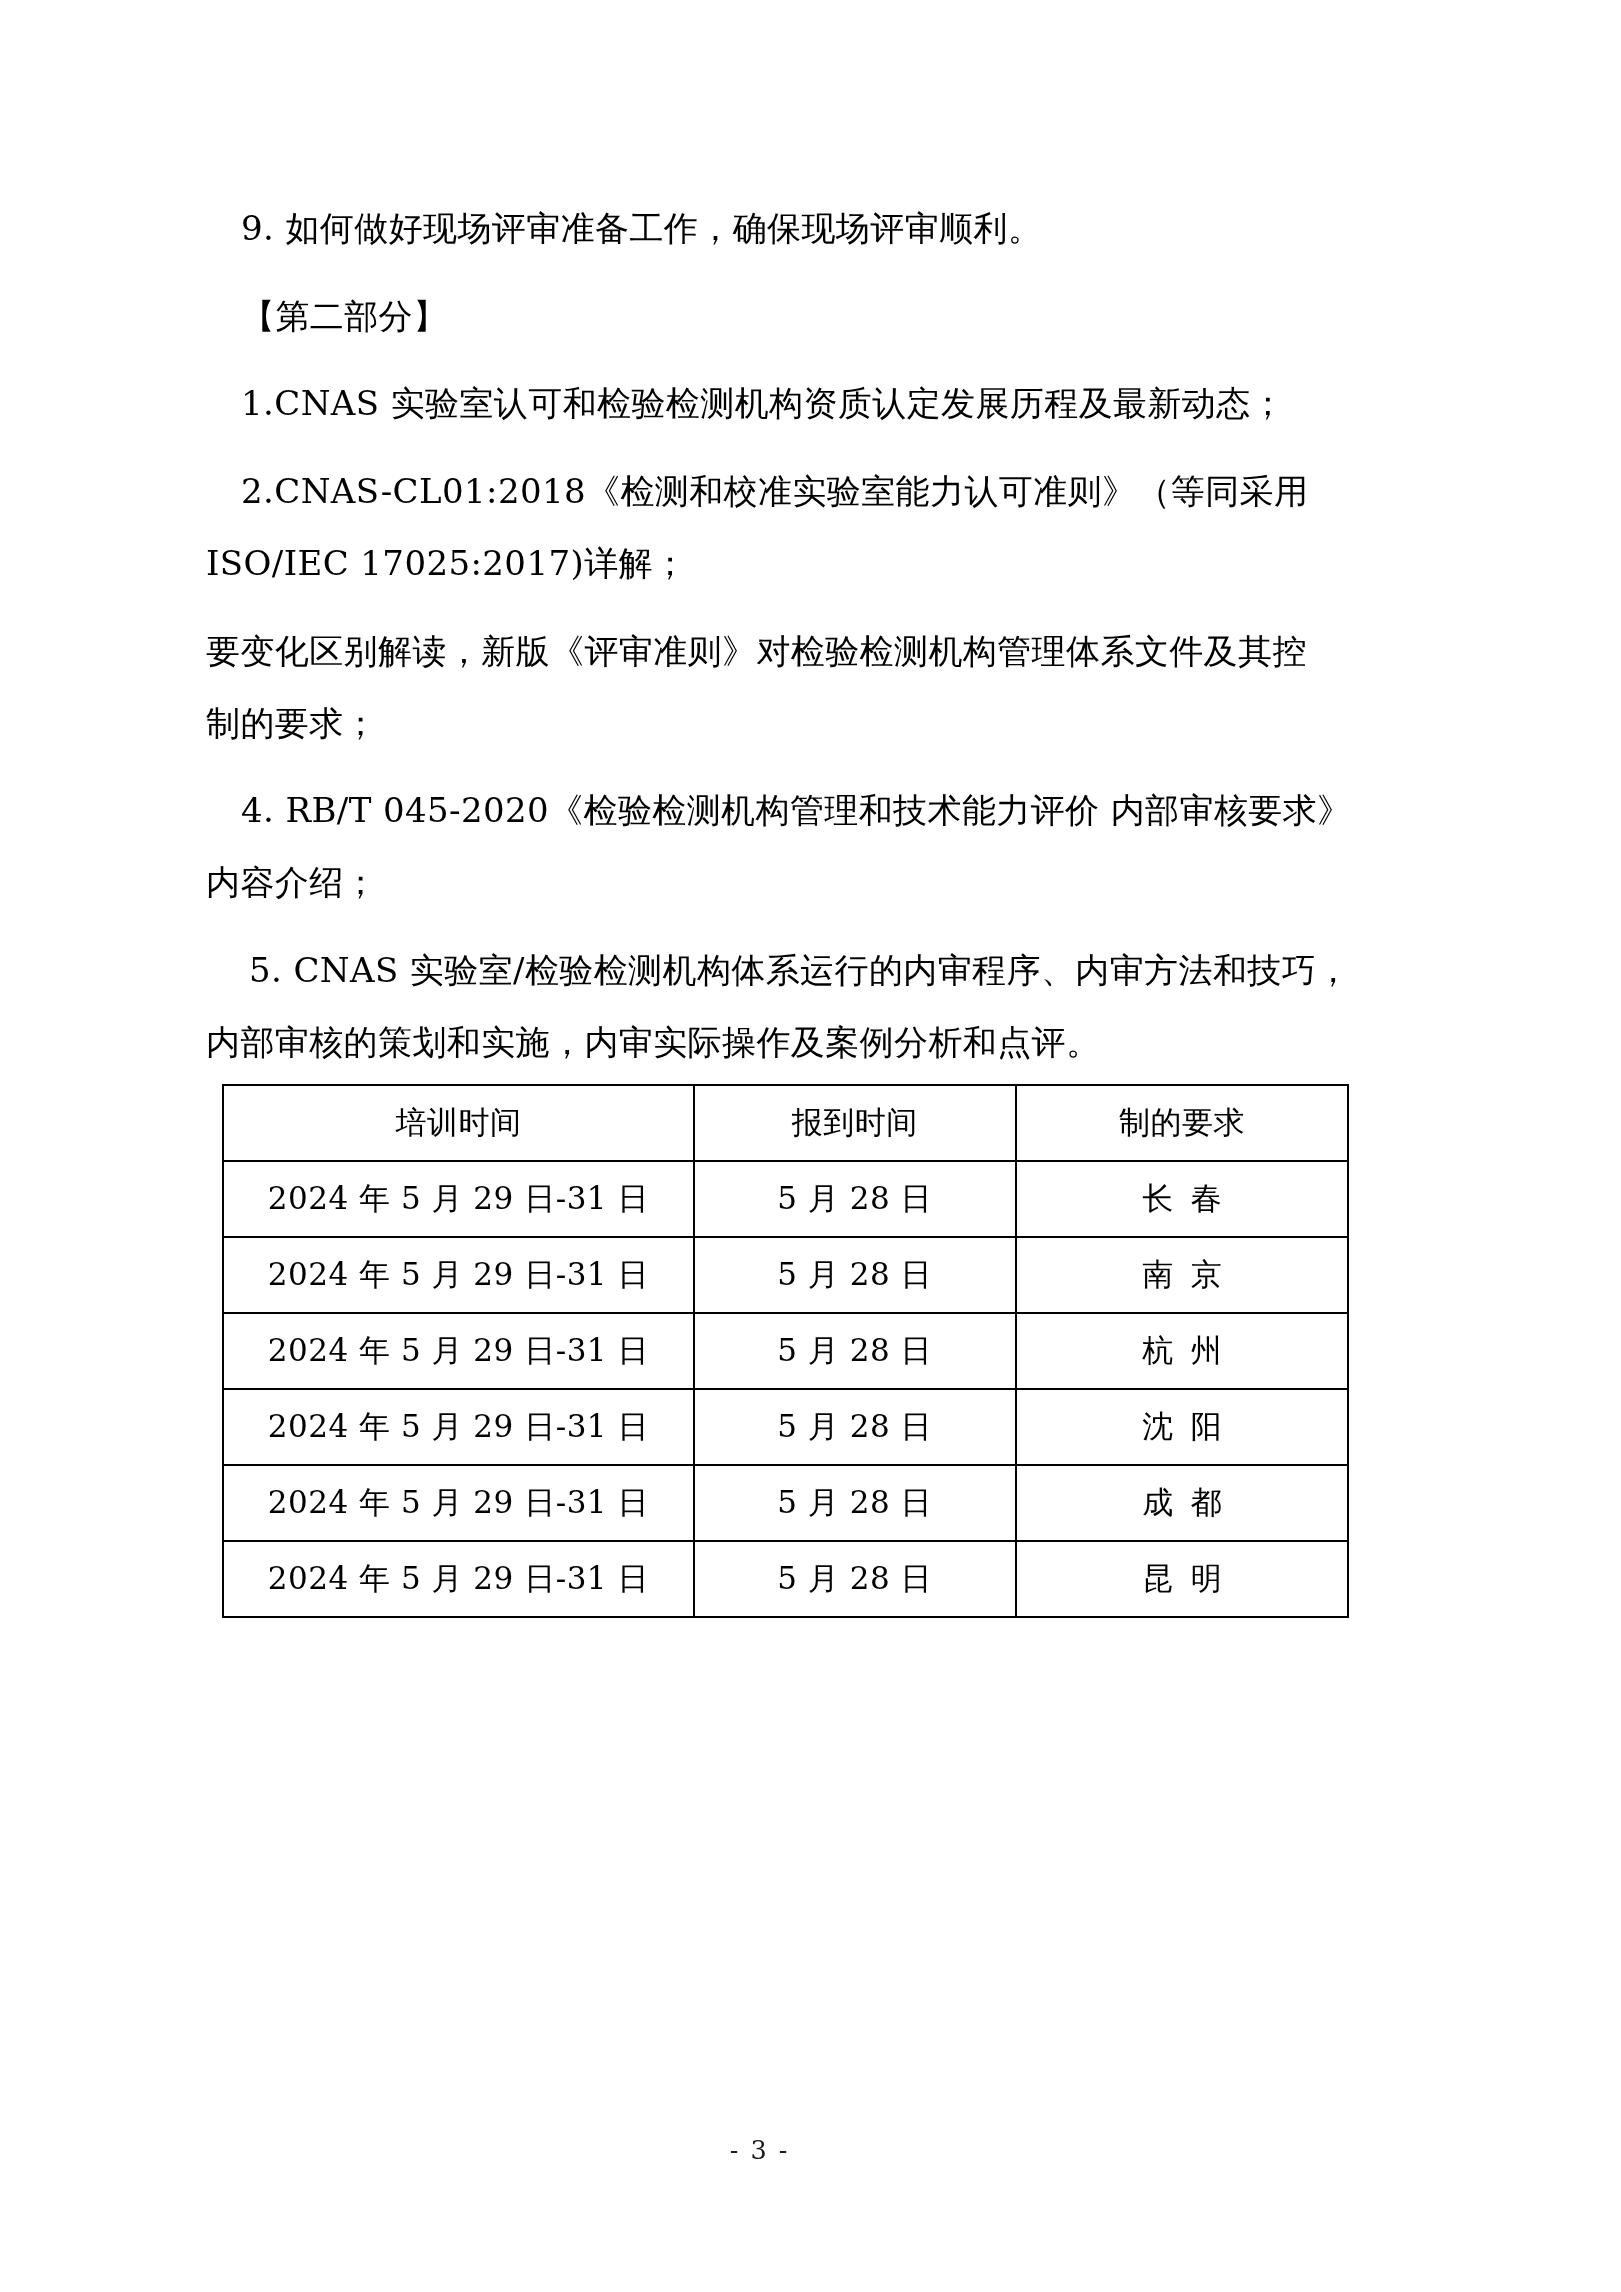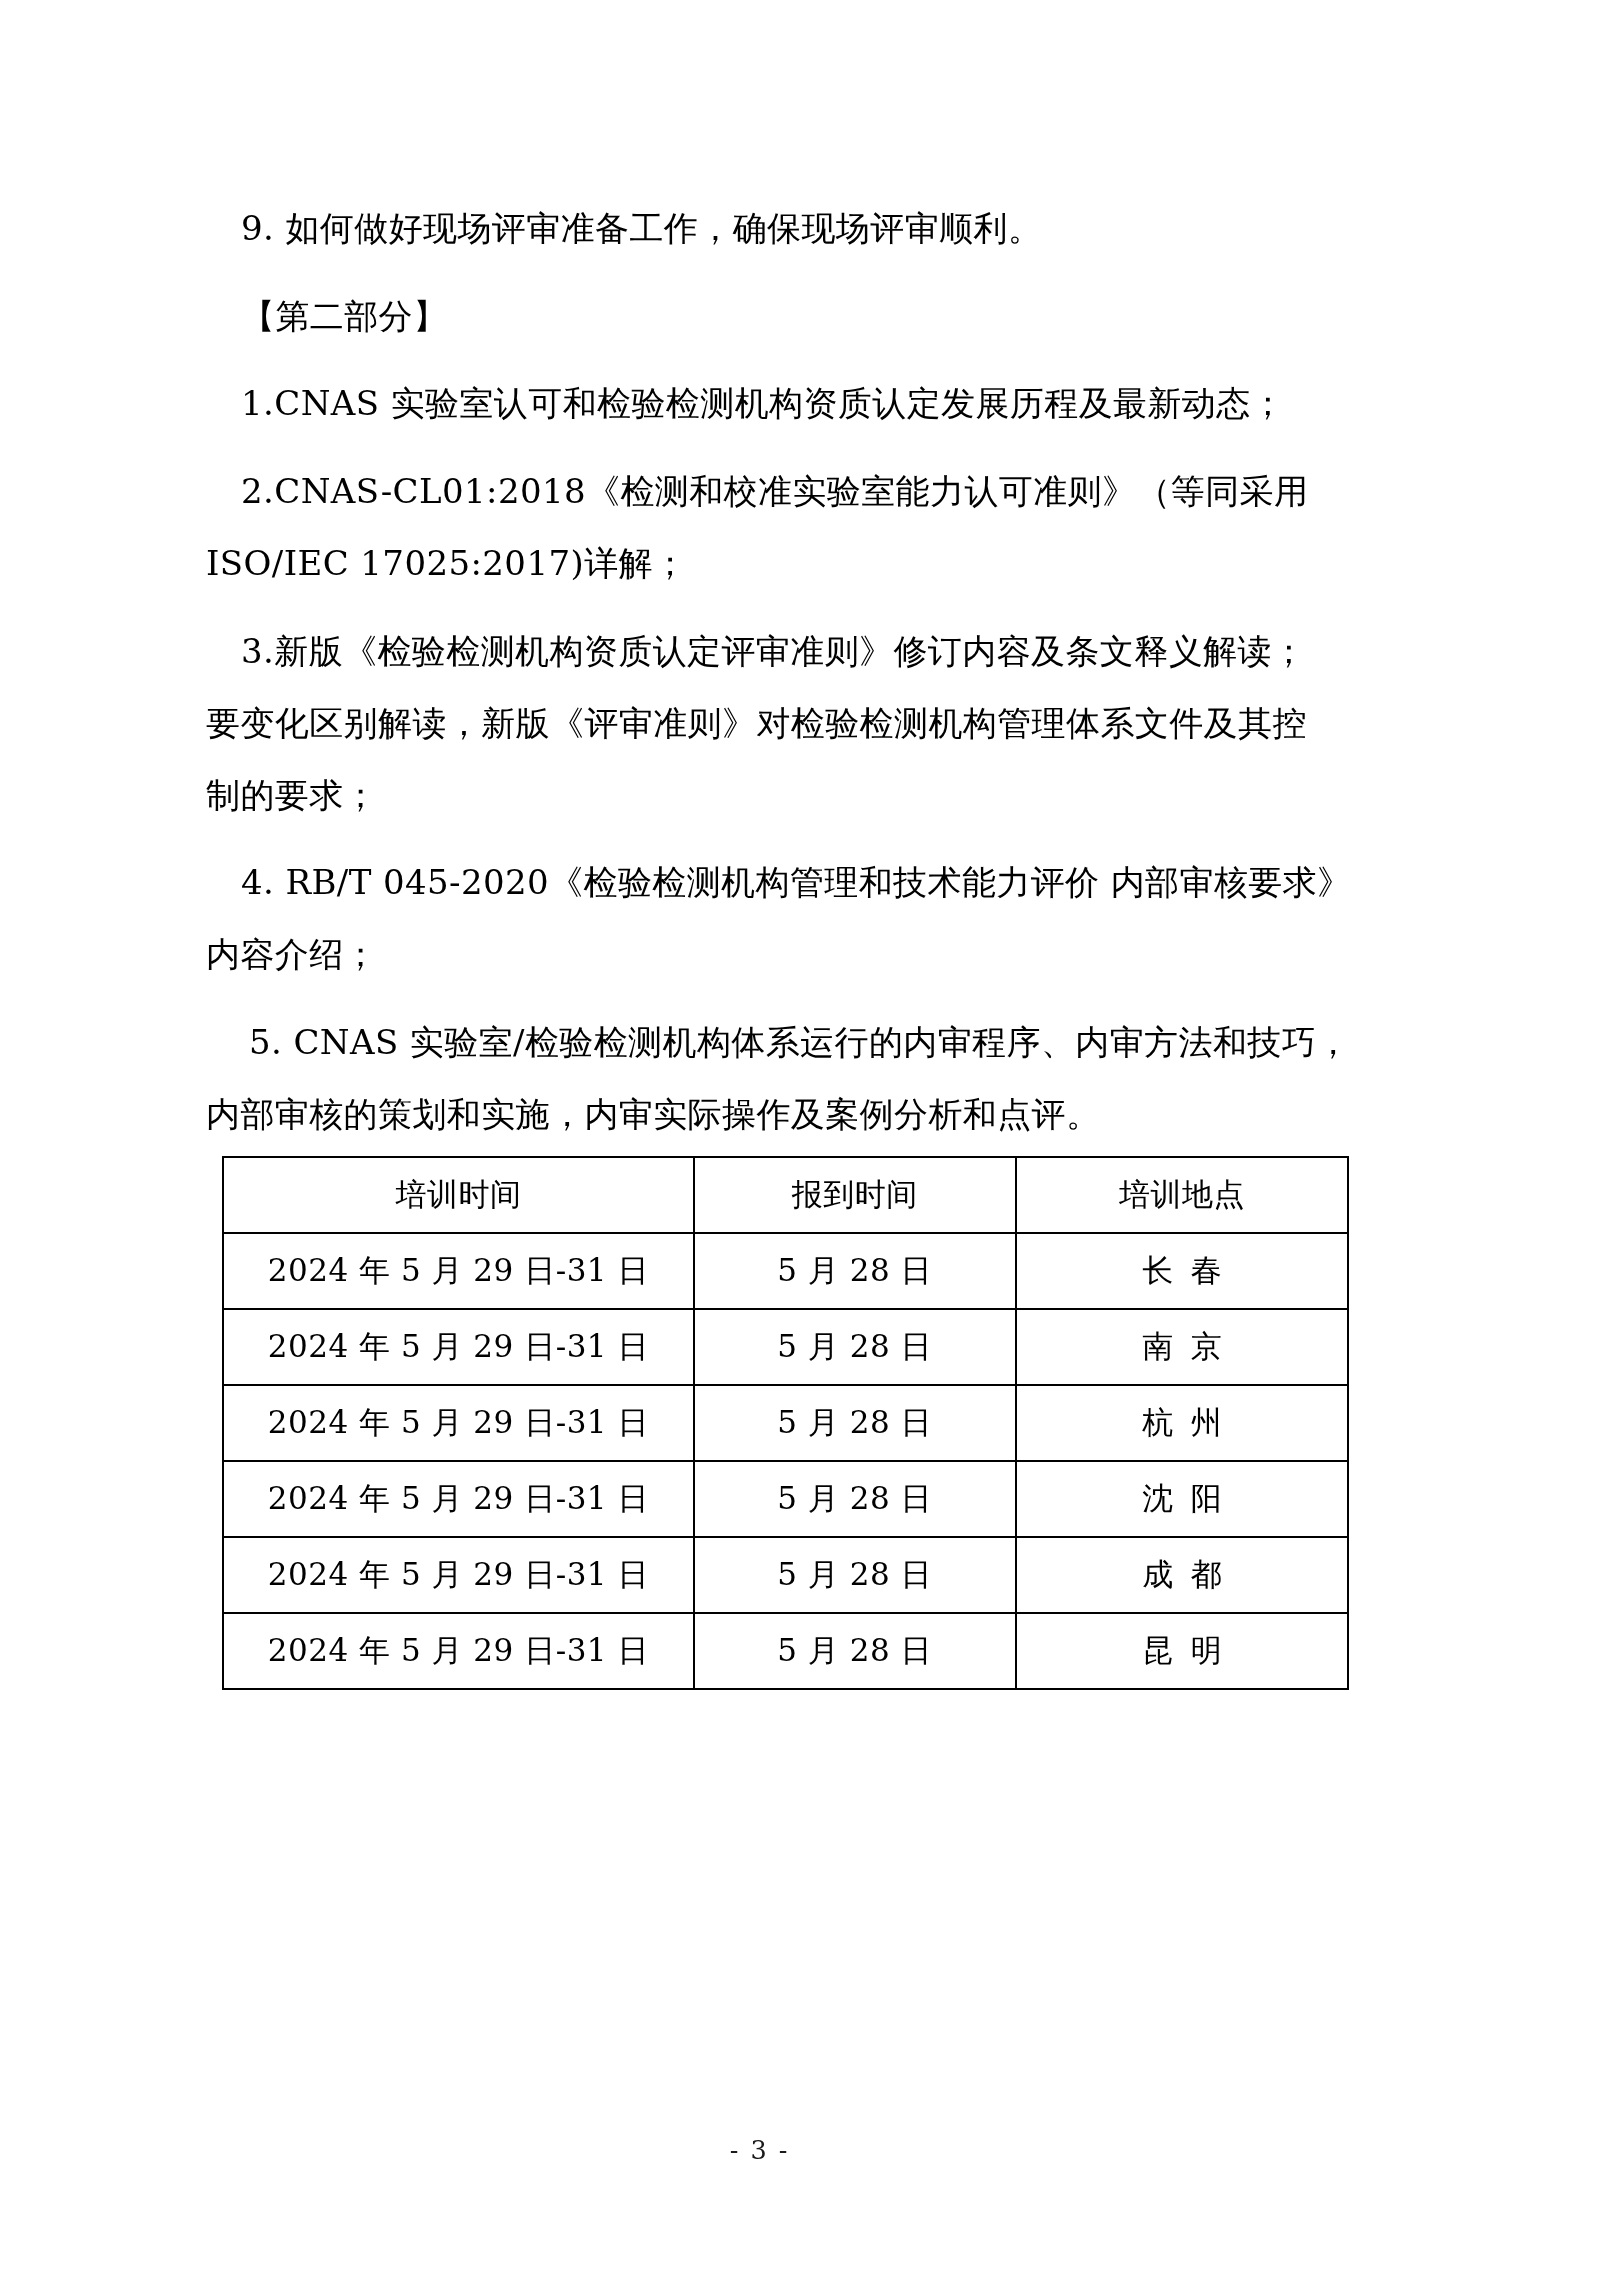--- a/index.html
+++ b/index.html
@@ -116,40 +116,39 @@
     <p class="para indent">【第二部分】</p>
     <div class="gap-sm"></div>
 
     <p class="para indent">1.CNAS 实验室认可和检验检测机构资质认定发展历程及最新动态；</p>
     <div class="gap-sm"></div>
 
     <p class="para indent">2.CNAS-CL01:2018《检测和校准实验室能力认可准则》（等同采用</p>
     <p class="para no-indent">ISO/IEC 17025:2017)详解；</p>
     <div class="gap-sm"></div>
 
-    <p class="para indent">3.新版《检验检测机构资质认定评审准则》修订内容及条文释义解读；</p>
     <p class="para no-indent">要变化区别解读，新版《评审准则》对检验检测机构管理体系文件及其控</p>
     <p class="para no-indent">制的要求；</p>
     <div class="gap-sm"></div>
 
     <p class="para indent">4. RB/T 045-2020《检验检测机构管理和技术能力评价 内部审核要求》</p>
     <p class="para no-indent">内容介绍；</p>
     <div class="gap-sm"></div>
 
     <p class="para indent-wide">5. CNAS 实验室/检验检测机构体系运行的内审程序、内审方法和技巧，</p>
     <p class="para no-indent">内部审核的策划和实施，内审实际操作及案例分析和点评。</p>
 
 
     <div class="table-wrap">
       <table class="schedule">
         <tbody>
           <tr class="header">
             <td class="col-time">培训时间</td>
             <td class="col-report">报到时间</td>
-            <td class="col-place">培训地点</td>
+            <td class="col-place">制的要求</td>
           </tr>
           <tr>
             <td class="col-time">2024 年 5 月 29 日-31 日</td>
             <td class="col-report">5 月 28 日</td>
             <td class="col-place place">长春</td>
           </tr>
           <tr>
             <td class="col-time">2024 年 5 月 29 日-31 日</td>
             <td class="col-report">5 月 28 日</td>
             <td class="col-place place">南京</td>

